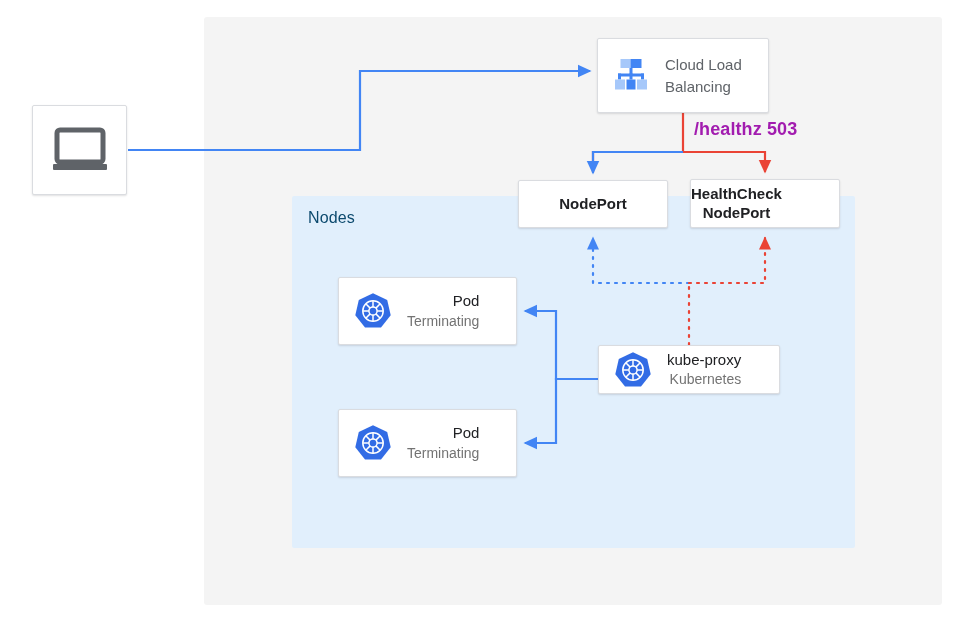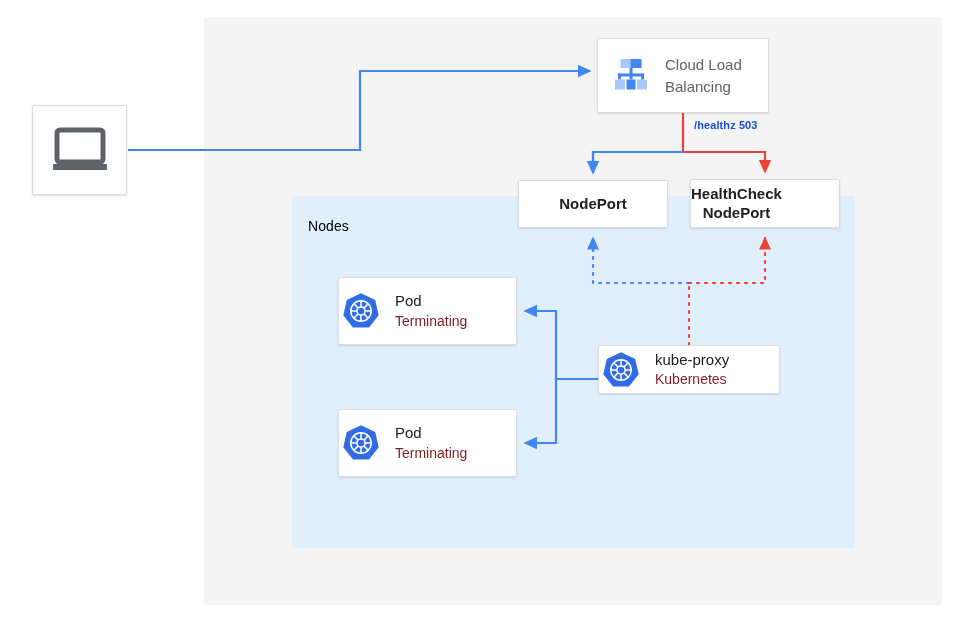--- a/index.html
+++ b/index.html
@@ -39,23 +39,23 @@
     left: 292px;
     top: 196px;
     width: 563px;
     height: 352px;
     background: #e1effc;
     border-radius: 2px;
   }
   .panel-nodes-label {
     position: absolute;
     left: 308px;
-    top: 218px;
-    font-size: 14px;
-    color: #000000;
+    top: 209px;
+    font-size: 16px;
+    color: #0c4a6e;
     letter-spacing: 0.1px;
   }
 
   .node-box {
     position: absolute;
     background: #ffffff;
     border: 1px solid #dadce0;
     border-radius: 2px;
     box-shadow: 0 1px 2px rgba(60,64,67,0.16);
     box-sizing: border-box;
@@ -120,44 +120,45 @@
 
   
   .box-pod1 { left: 338px; top: 277px; width: 179px; height: 68px; }
   .box-pod2 { left: 338px; top: 409px; width: 179px; height: 68px; }
   .box-kubeproxy { left: 598px; top: 345px; width: 182px; height: 49px; }
 
   .entity-row {
     display: flex;
     align-items: center;
     height: 100%;
-    padding-left: 2px;
+    padding-left: 14px;
     box-sizing: border-box;
+    text-align: right;
   }
   .entity-text {
     margin-left: 14px;
   }
   .entity-title {
     font-size: 15px;
     color: #202124;
     line-height: 1.35;
   }
   .entity-sub {
     font-size: 14px;
-    color: #7f1d1d;
+    color: #737373;
     line-height: 1.35;
   }
 
   .healthz-label {
     position: absolute;
     left: 694px;
     top: 119px;
-    font-size: 11px;
+    font-size: 18px;
     font-weight: bold;
-    color: #1d4ed8;
+    color: #a21caf;
     letter-spacing: 0.1px;
   }
 
   .icon-wrap {
     display: block;
     line-height: 0;
   }
 </style>
 </head>
 <body>

